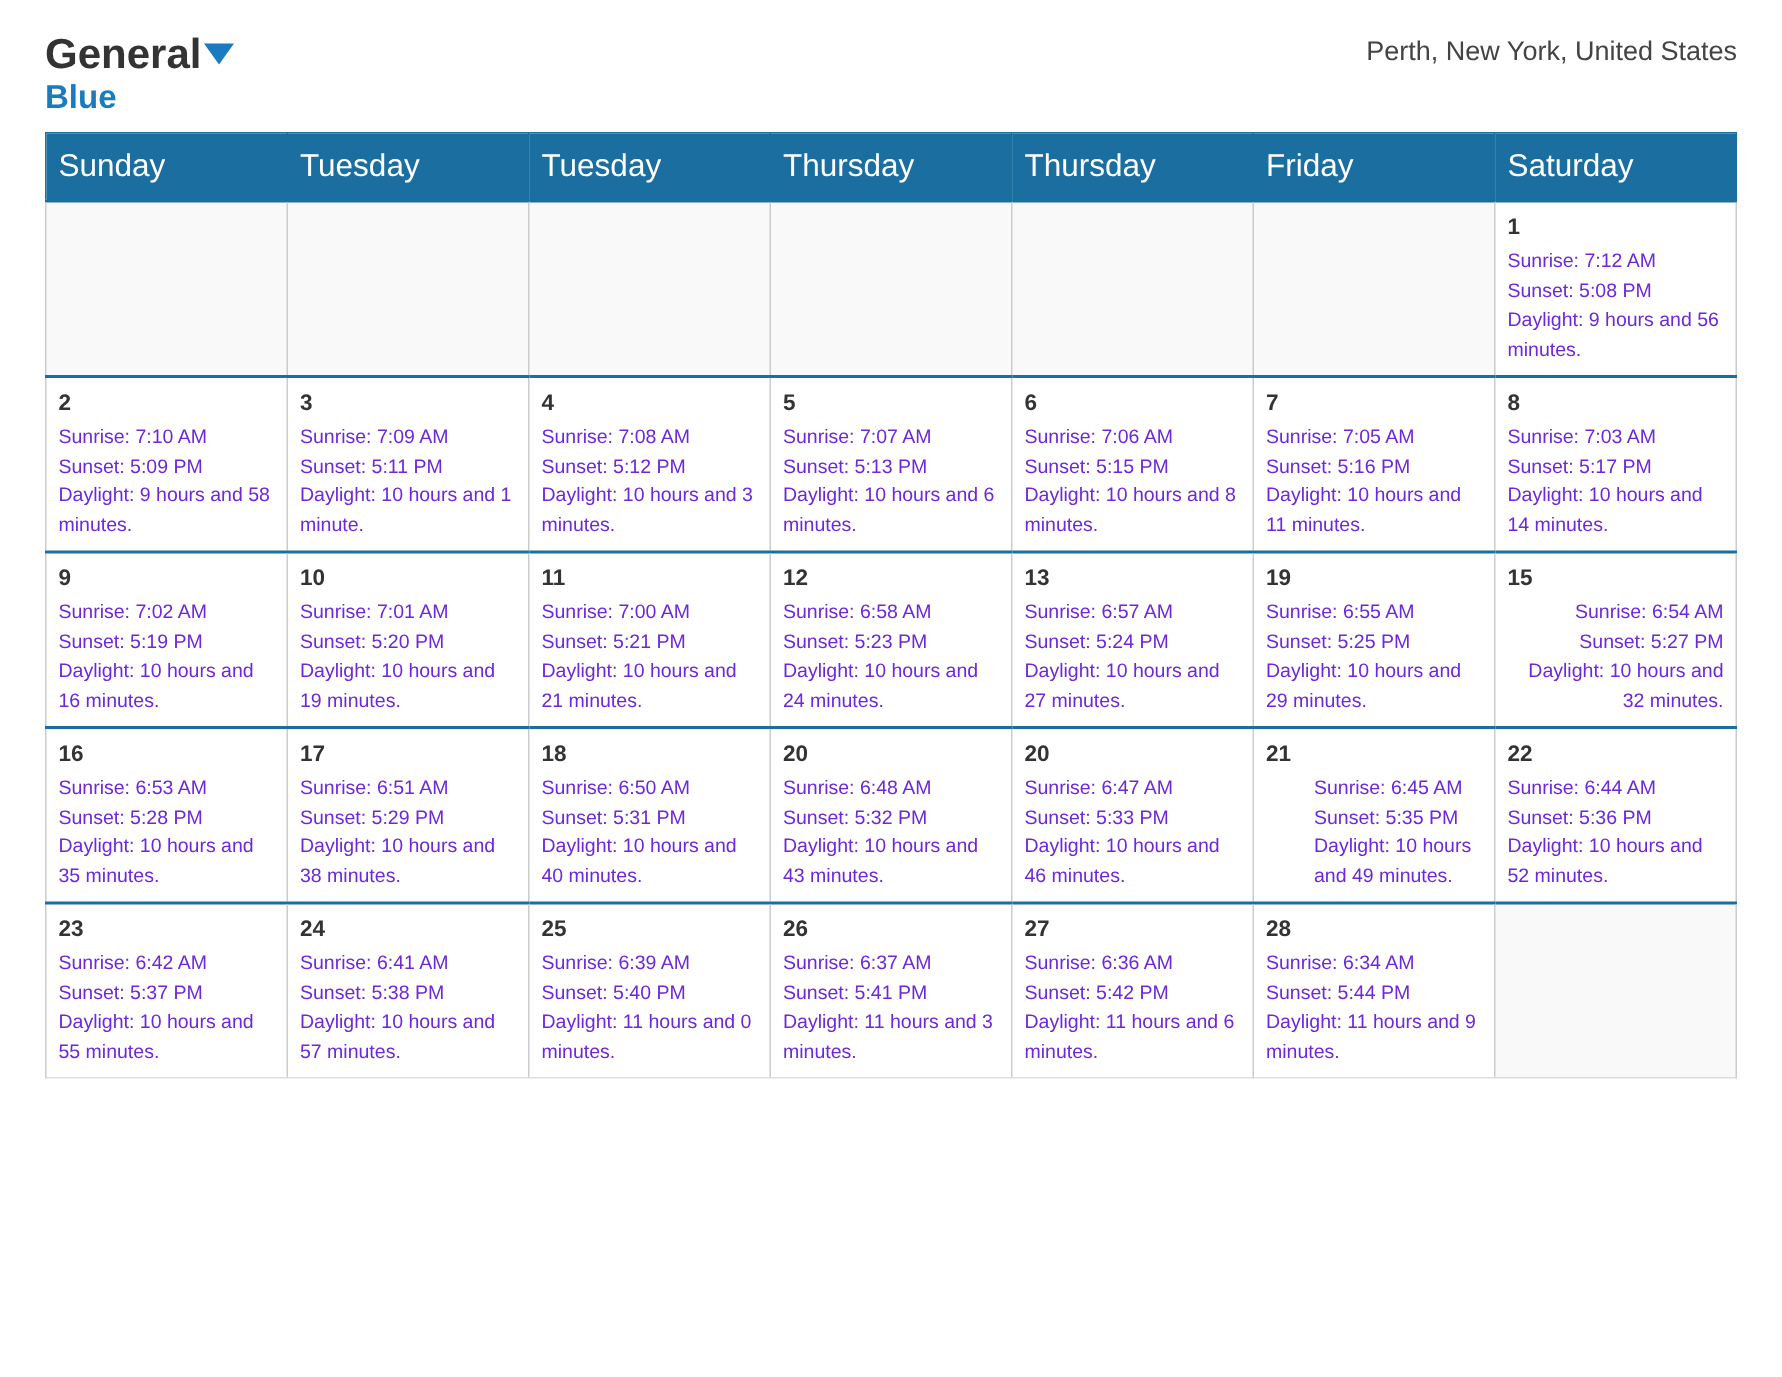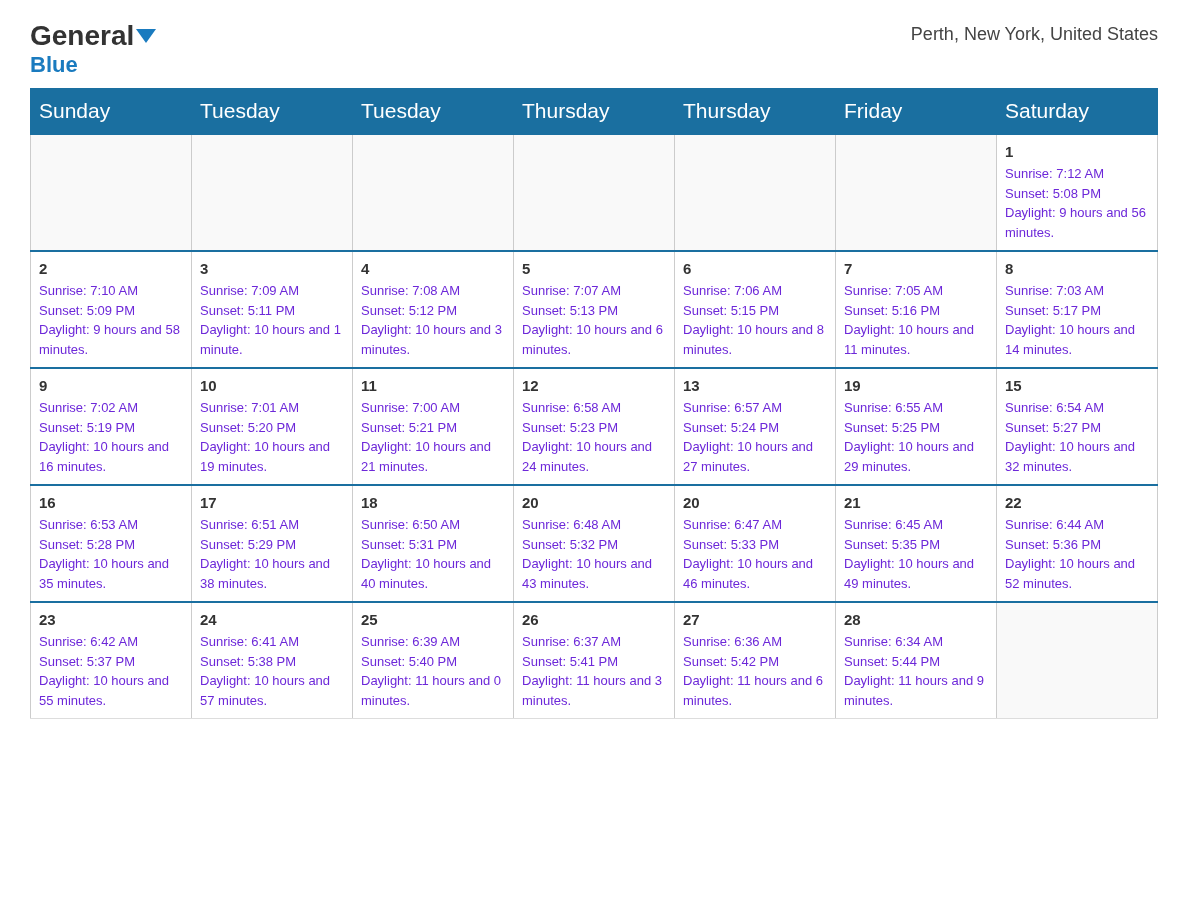--- a/index.html
+++ b/index.html
@@ -219,21 +219,21 @@
 Daylight: 10 hours and 27 minutes.</div>
         </td>
         <td>
           <span class="day-number">19</span>
           <div class="day-info" style="white-space: pre-line;">Sunrise: 6:55 AM
 Sunset: 5:25 PM
 Daylight: 10 hours and 29 minutes.</div>
         </td>
         <td>
           <span class="day-number">15</span>
-          <div class="day-info" style="white-space: pre-line;">Sunrise: 6:54 AM
+          <div class="day-info" style="white-space: pre-line; text-align: right;">Sunrise: 6:54 AM
 Sunset: 5:27 PM
 Daylight: 10 hours and 32 minutes.</div>
         </td>
       </tr>
       <tr>
         <td>
           <span class="day-number">16</span>
           <div class="day-info" style="white-space: pre-line;">Sunrise: 6:53 AM
 Sunset: 5:28 PM
 Daylight: 10 hours and 35 minutes.</div>
@@ -257,21 +257,21 @@
 Daylight: 10 hours and 43 minutes.</div>
         </td>
         <td>
           <span class="day-number">20</span>
           <div class="day-info" style="white-space: pre-line;">Sunrise: 6:47 AM
 Sunset: 5:33 PM
 Daylight: 10 hours and 46 minutes.</div>
         </td>
         <td>
           <span class="day-number">21</span>
-          <div class="day-info" style="white-space: pre-line;">Sunrise: 6:45 AM
+          <div class="day-info" style="white-space: pre-line; margin-left: 32px;">Sunrise: 6:45 AM
 Sunset: 5:35 PM
 Daylight: 10 hours and 49 minutes.</div>
         </td>
         <td>
           <span class="day-number">22</span>
           <div class="day-info" style="white-space: pre-line;">Sunrise: 6:44 AM
 Sunset: 5:36 PM
 Daylight: 10 hours and 52 minutes.</div>
         </td>
       </tr>

